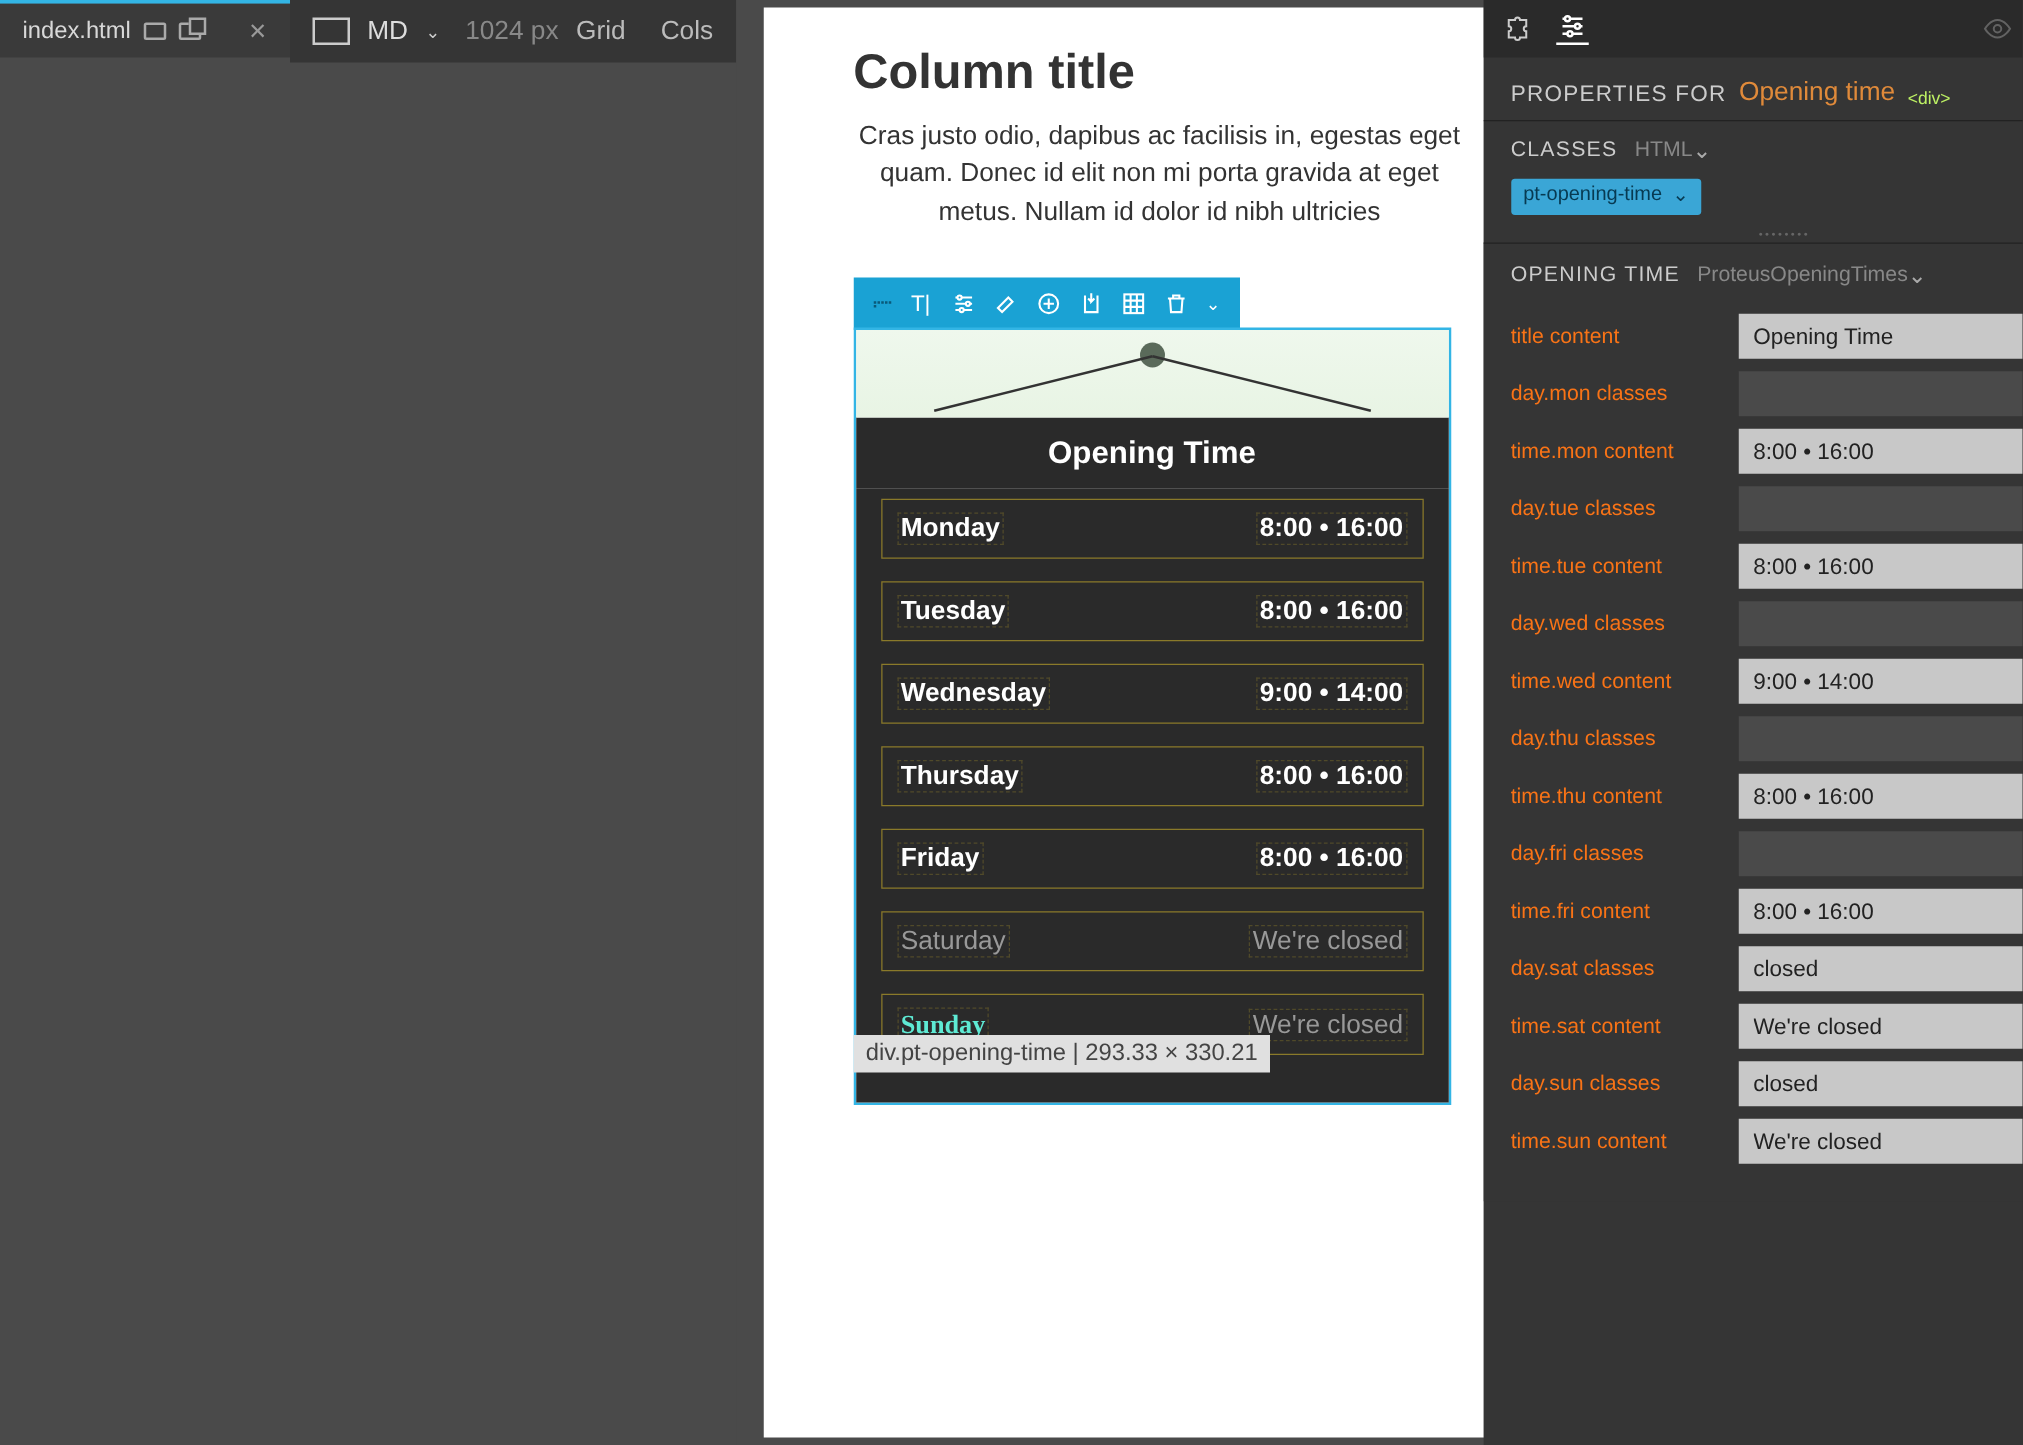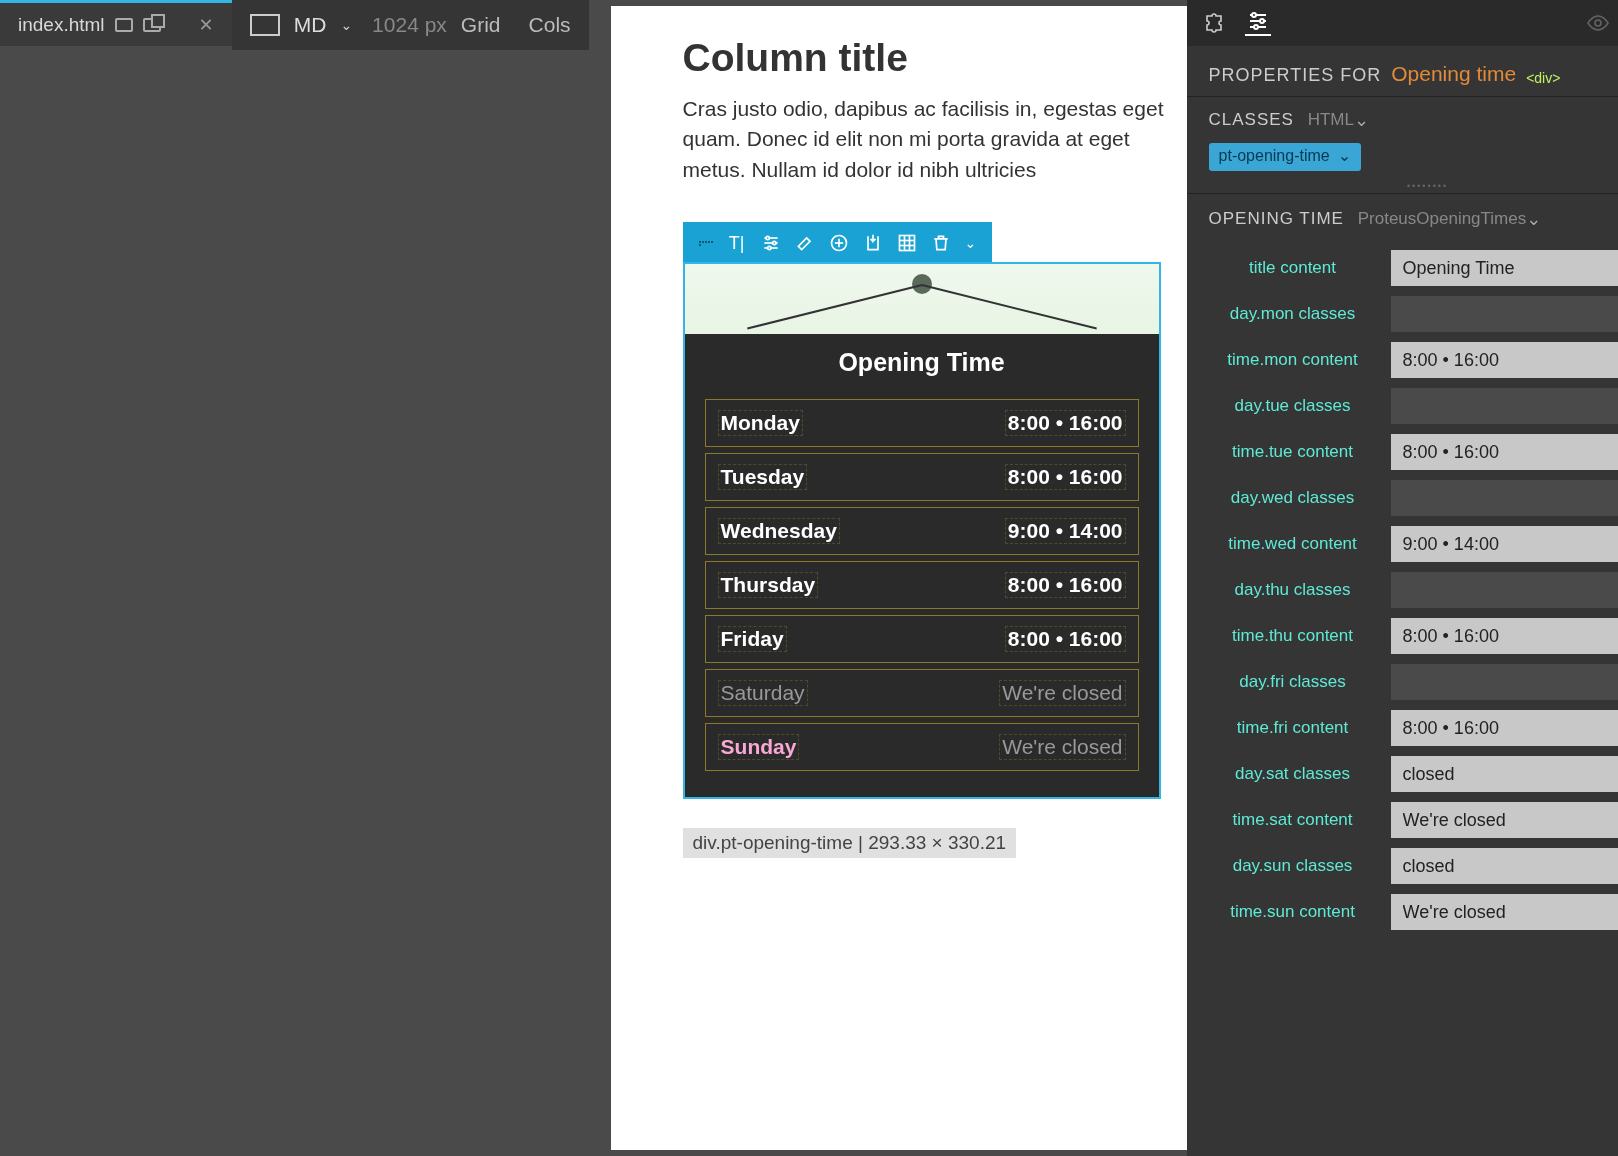--- a/index.html
+++ b/index.html
@@ -20,38 +20,38 @@
   .bp-chev { color:#ccc; font-size:14px; }
   .bp-size { color:#888; font-size:21px; margin-left:6px; }
   .bp-grid, .bp-cols { color:#bbb; font-size:21px; margin-left: 40px; }
   .bp-cols { margin-left: 14px; }
   .bp-grid { margin-left: auto; }
 
   .canvas-wrap { flex:1; background:#4a4a4a; padding: 6px 6px 6px 22px; overflow:hidden; }
   .canvas { background:#fff; width: 598px; height: 100%; position:relative; }
   .doc-pad { padding: 30px 36px 0 72px; }
   .h2 { font-size: 39px; color:#333; font-weight:600; margin-bottom: 14px; }
-  .para { font-size: 21px; color:#333; line-height:1.45; }
+  .para { font-size: 21px; color:#333; line-height:1.45;text-align:center; }
 
   .float-toolbar { position:absolute; left:72px; top:216px; height:42px; background:#1aa2d4; display:flex; align-items:center; gap:14px; padding:0 16px; color:#fff; }
   .ft-icon { width:20px; height:20px; display:flex; align-items:center; justify-content:center; font-size:18px; }
   .ft-chev { font-size:14px; }
   .ft-dots { width:14px; display:flex; flex-wrap:wrap; gap:1px; }
   .ft-dots span{ width:2px;height:2px;background:#0a5a7a;}
 
   .widget-sel { position:absolute; left:72px; top:256px; width:478px; border:2px solid #33b5e5; }
   .widget-top { height:70px; background:linear-gradient(#eff8ed,#e8f4e4); position:relative; overflow:hidden; }
   .hanger-rod{ position:absolute; left:50%; top:10px; width:20px; height:20px; background:#5a6a5a; border-radius:50%; transform:translateX(-50%);}
   .hanger-l{ position:absolute; left:50%; top:20px; width:180px; height:2px; background:#333; transform-origin:left center; transform:rotate(14deg);}
   .hanger-r{ position:absolute; right:50%; top:20px; width:180px; height:2px; background:#333; transform-origin:right center; transform:rotate(-14deg);}
   .widget-title-bar{ background:#2a2a2a; color:#fff; text-align:center; padding:14px 0; font-size:25px; font-weight:600; }
   .widget-body{ background:#2a2a2a; padding:8px 20px 20px; }
-  .dayrow{ display:flex; justify-content:space-between; align-items:center; border:1px solid #8a7a2a; padding:10px 12px; margin-bottom:6px; font-size:21px; font-weight:600; color:#fff;}
+  .dayrow{ display:flex; justify-content:space-between; align-items:center; border:1px solid #8a7a2a; padding:10px 12px; margin-bottom:18px; font-size:21px; font-weight:600; color:#fff;}
   .dayrow.closed .d, .dayrow.closed .t{ color:#999; font-weight:500;}
-  .dayrow.today .d{ color:#f9a8d4; font-weight:600;}
+  .dayrow.today .d{ color:#5eead4; font-weight:600;font-family:Liberation Serif, serif;}
   .dayrow.today .t{ color:#999; font-weight:500;}
   .dayrow .d { border:1px dashed rgba(138,122,42,0.4); padding:0 2px;}
   .dayrow .t { border:1px dashed rgba(138,122,42,0.4); padding:0 2px;}
 
   .sel-info { position:absolute; left:72px; bottom:auto; top: 822px; padding:4px 10px; background:#e0e0e0; color:#444; font-size:19px; }
 
   
   .right { flex:1; display:flex; flex-direction:column; background:#353535; }
   .right-top { height:46px; background:#2a2a2a; display:flex; align-items:center; padding:0 14px; gap:18px; }
   .rt-icon { width:26px; height:26px; display:flex; align-items:center; justify-content:center; }
@@ -72,21 +72,21 @@
   .chip-row{ padding:0 22px 8px; }
   .chip { display:inline-flex; align-items:center; background:#3aa6d6; color:#073a52; padding:3px 10px 6px; border-radius:3px; font-size:16px; gap:8px; }
   .chip .x{ color:#073a52;}
   .drag-dots{ text-align:center; color:#666; font-size:9px; letter-spacing:2px; padding:2px 0;}
 
   .section2 { background:#353535; }
   .section2 .section-head{ padding:14px 22px;}
 
   .prop-rows { padding: 6px 22px 20px; }
   .prow { display:flex; align-items:center; margin-bottom: 10px; }
-  .plabel { flex: 0 0 182px; text-align:center; color:#5eead4; font-size:17px; padding-right:14px; }
+  .plabel { flex: 0 0 182px; text-align:left; color:#f97316; font-size:17px; padding-right:14px; }
   .pinput { flex:1; height:36px; background:#c8c8c8; color:#222; font-size:18px; border:none; padding:0 12px; }
   .pselect { flex:1; height:36px; background:#4a4a4a; color:#c8c8c8; border:none; padding:0 12px; font-size:18px; position:relative; display:flex; align-items:center;}
   .pselect.light{ background:#c8c8c8; color:#222;}
   .pselect .sel-chev{ position:absolute; right:10px; top:50%; transform:translateY(-50%); color:#666; font-size:16px;}
   .pselect.light .sel-chev{ color:#444;}
 
   .scroll-ind { position:absolute; right:4px; top:62px; width:6px; height:540px; background:#6a6a6a; border-radius:3px;}
 </style>
 </head>
 <body>

